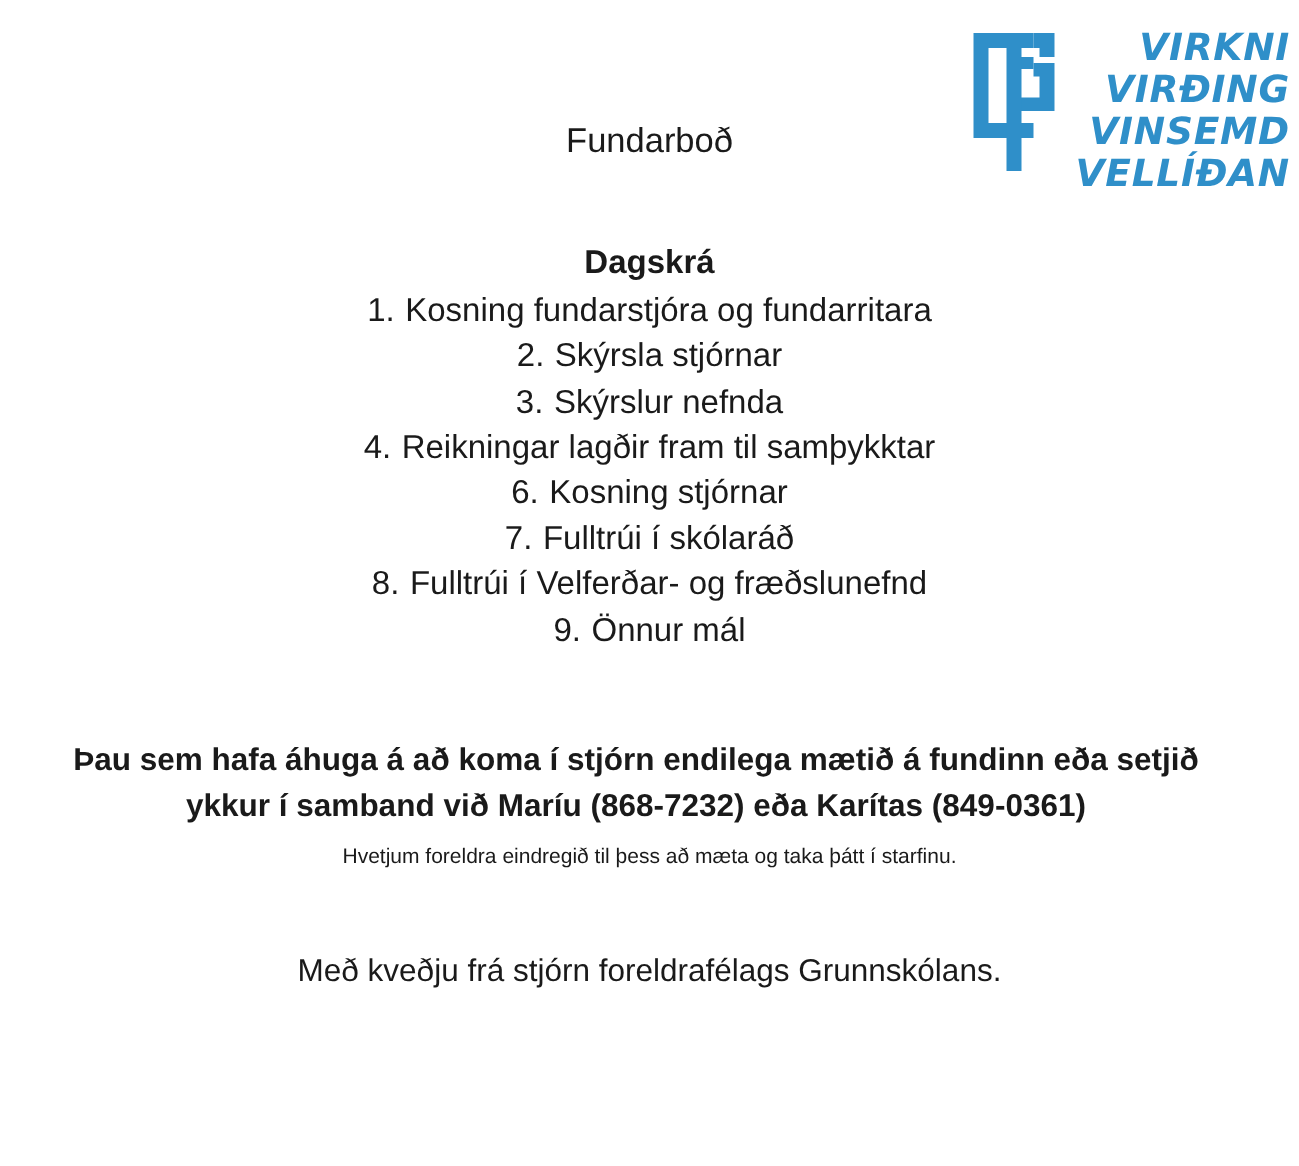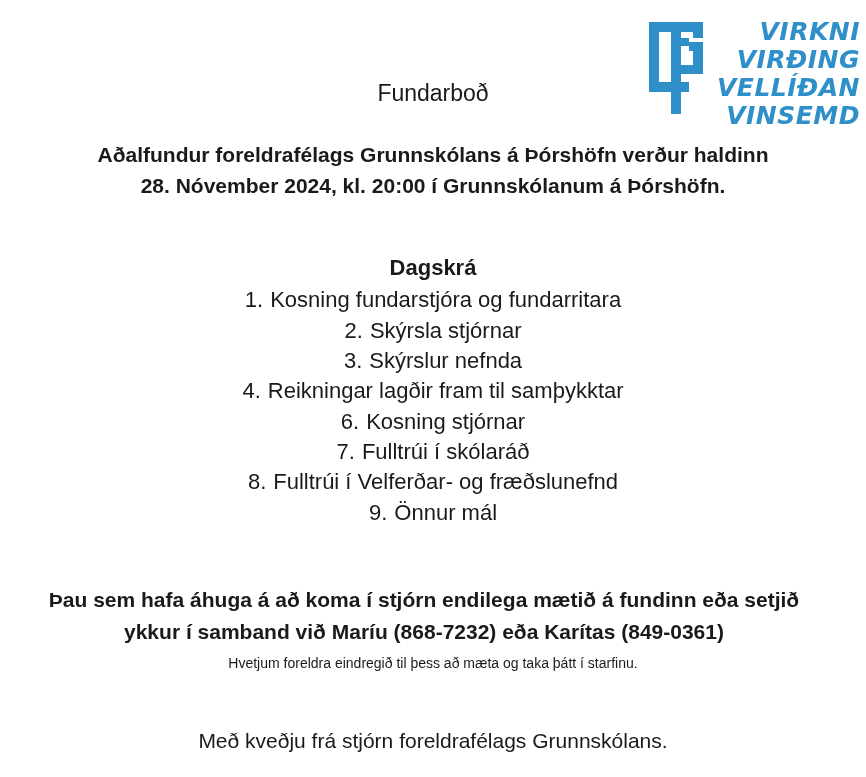--- a/index.html
+++ b/index.html
@@ -138,33 +138,29 @@
 
       <path d="M34 28 h10 v8 h-10 z"></path>
       <path d="M44 32 h14 v32 h-24 v-9 h14 v-14 h-4 z"></path>
 
       <path d="M26 22 h10 v82 h-10 z"></path>
     </g>
   </svg>
   <div class="logo-tagline">
     <span style="color:#2f8fc9">VIRKNI</span>
     <span style="color:#2f8fc9">VIRÐING</span>
+    <span style="color:#2f8fc9">VINSEMD</span>
     <span style="color:#2f8fc9">VELLÍÐAN</span>
-    <span style="color:#2f8fc9">VINSEMD</span>
   </div>
 </div>
 
 <div class="doc">
 
   <p class="title">Fundarboð</p>
 
-  <div>
-    <p class="heading">Aðalfundur foreldrafélags Grunnskólans á Þórshöfn verður haldinn</p>
-    <p class="heading" style="padding-top:0">28. Nóvember 2024, kl. 20:00 í Grunnskólanum á Þórshöfn.</p>
-  </div>
 
   <p class="agenda-title">Dagskrá</p>
 
   <ol class="agenda">
     <li><span class="num">1.</span><span>Kosning fundarstjóra og fundarritara</span></li>
     <li><span class="num">2.</span><span>Skýrsla stjórnar</span></li>
     <li><span class="num">3.</span><span>Skýrslur nefnda</span></li>
     <li><span class="num">4.</span><span>Reikningar lagðir fram til samþykktar</span></li>
     <li><span class="num">6.</span><span>Kosning stjórnar</span></li>
     <li><span class="num">7.</span><span>Fulltrúi í skólaráð</span></li>

